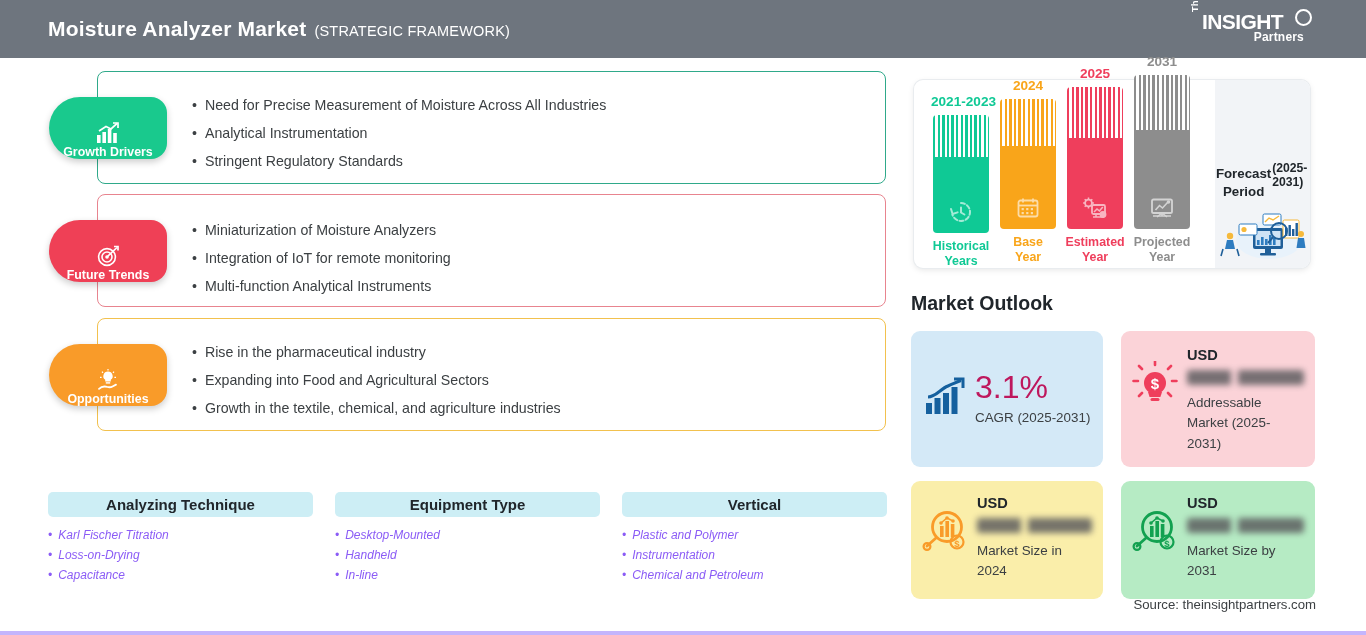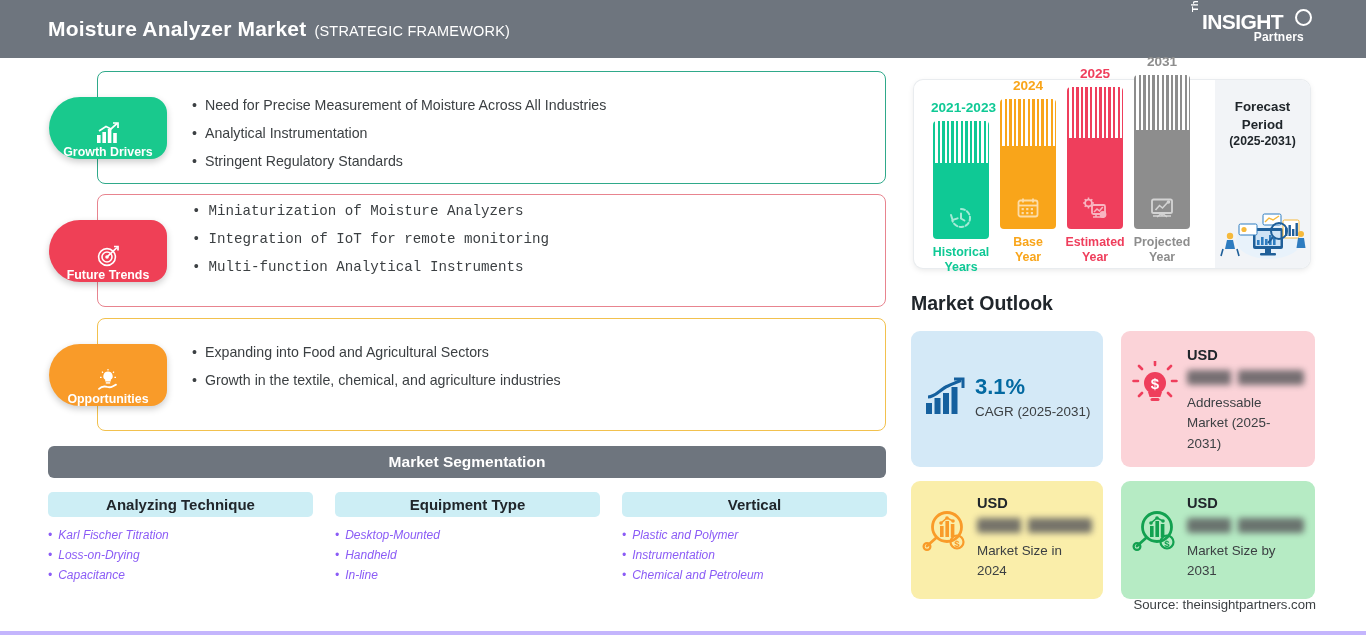--- a/index.html
+++ b/index.html
@@ -54,21 +54,21 @@
   .seg-head span { color:#20262b; font-size:15px; font-weight:bold; }
   .seg-li { font-size:12px; color:#8b5cf6; line-height:1; margin-bottom:8px;
             white-space:nowrap;font-style:italic; }
   .seg-li:before { content:"\2022"; margin-right:6px; }
 
   
   .tl-panel { position:absolute; left:914px; top:80px; width:396px; height:188px;
               background:#fff; border-radius:9px; box-shadow:0 0 0 1px #e9ecef,0 2px 6px rgba(0,0,0,.10); }
   .tl-fore { position:absolute; right:0; top:0; width:95px; height:188px;
              background:#f2f4f7; border-radius:0 9px 9px 0; display:flex;
-             flex-direction:column; align-items:center; }
+             align-items:center; }
   .tl-fore-t { margin-top:18px; font-size:13.3px; font-weight:bold; color:#20262b;
                text-align:center; line-height:1.32; }
   .tl-fore-s { font-size:12.2px; font-weight:bold; color:#20262b; margin-top:1px; }
   .tl-col { position:absolute; width:60px; }
   .tl-year { position:absolute; width:100%; text-align:center; font-size:13.6px;
              font-weight:bold; white-space:nowrap; }
   .tl-bar { position:absolute; width:56px; border-radius:4px; overflow:hidden; }
   .tl-stripe { width:100%; }
   .tl-solid { width:100%; position:relative; }
   .tl-name { position:absolute; width:76px; left:-8px; text-align:center; font-size:12.4px;
@@ -116,54 +116,52 @@
           <rect x="2" y="13" width="3.6" height="8" fill="#fff"></rect>
           <rect x="7.4" y="10" width="3.6" height="11" fill="#fff"></rect>
           <rect x="12.8" y="7" width="3.6" height="14" fill="#fff"></rect>
           <rect x="18.2" y="11" width="3.6" height="10" fill="#fff"></rect>
           <path d="M4 9 L11 4.5 L16 7 L22 1.5" stroke="#fff" stroke-width="1.7" fill="none"></path>
           <path d="M18 1 h5 v5" stroke="#fff" stroke-width="1.7" fill="none"></path>
         </svg>
         <span class="badge-label">Growth Drivers</span>
       </div>
       <div class="drv-box" style="left: 97px; top: 194px; width: 789px; height: 113px; border-color: rgb(232, 132, 143);"></div>
-      <div class="drv-list" style="left: 192px; top: 204px; font-family: Liberation Mono, monospace;">
+      <div class="drv-list" style="left: 192px; top: 223px;">
         <div class="drv-li">Miniaturization of Moisture Analyzers</div>
         <div class="drv-li">Integration of IoT for remote monitoring</div>
         <div class="drv-li">Multi-function Analytical Instruments</div>
       </div>
       <div class="badge" style="left: 49px; top: 219.5px; background: rgb(239, 64, 86);">
         <svg class="badge-ico" viewBox="0 0 26 22">
           <circle cx="12" cy="12" r="8.4" fill="none" stroke="#fff" stroke-width="1.6"></circle>
           <circle cx="12" cy="12" r="5" fill="none" stroke="#fff" stroke-width="1.6"></circle>
           <circle cx="12" cy="12" r="1.8" fill="#fff"></circle>
           <path d="M12 12 L22 2.5" stroke="#fff" stroke-width="1.7"></path>
           <path d="M19 1.5 l4 0 l0 4" stroke="#fff" stroke-width="1.7" fill="none"></path>
         </svg>
         <span class="badge-label">Future Trends</span>
       </div>
       <div class="drv-box" style="left: 97px; top: 318px; width: 789px; height: 113px; border-color: rgb(242, 193, 78);"></div>
       <div class="drv-list" style="left: 192px; top: 345px;">
+        <div class="drv-li">Rise in the pharmaceutical industry</div>
         <div class="drv-li">Expanding into Food and Agricultural Sectors</div>
         <div class="drv-li">Growth in the textile, chemical, and agriculture industries</div>
       </div>
       <div class="badge" style="left: 49px; top: 343.5px; background: rgb(249, 155, 41);">
         <svg class="badge-ico" viewBox="0 0 26 22">
           <path d="M13 2.5 a4.6 4.6 0 0 0 -2.8 8.3 v1.7 h5.6 v-1.7 A4.6 4.6 0 0 0 13 2.5z" fill="#fff"></path>
           <rect x="10.8" y="13.2" width="4.4" height="1.4" fill="#fff"></rect>
           <path d="M13 0 v1.6 M7 2.6 l1 1.2 M19 2.6 l-1 1.2 M5 8.4 h1.6 M21 8.4 h-1.6" stroke="#fff" stroke-width="1.2"></path>
           <path d="M4 19.8 c2.6 -2.6 6 -2.6 8.6 -1.8 c1.6 .5 3.6 .2 5.4 -.8 l3 -1.6" stroke="#fff" stroke-width="1.8" fill="none" stroke-linecap="round"></path>
         </svg>
         <span class="badge-label">Opportunities</span>
       </div>
     </div>
 
-  <div class="seg-bar">
-    <span>Market Segmentation</span>
-  </div>
   <div id="segments">
       <div class="seg-head" style="left: 48px; top: 492px; width: 265px; text-align: right;">
         <span>Analyzing Technique</span>
       </div>
       <div style="position: absolute; left: 48px; top: 529px;">
         <div class="seg-li">Karl Fischer Titration</div>
         <div class="seg-li">Loss-on-Drying</div>
         <div class="seg-li">Capacitance</div>
       </div>
       <div class="seg-head" style="left: 335px; top: 492px; width: 265px;">
@@ -179,21 +177,21 @@
       </div>
       <div style="position: absolute; left: 622px; top: 529px;">
         <div class="seg-li">Plastic and Polymer</div>
         <div class="seg-li">Instrumentation</div>
         <div class="seg-li">Chemical and Petroleum</div>
       </div>
     </div>
 
   <div class="tl-panel">
     <div id="tl-bars">
-        <div class="tl-col" style="left: 17px; top: 10px; height: 188px;">
+        <div class="tl-col" style="left: 17px; top: 4px; height: 188px;">
       <div class="tl-year" style="top:10px;color:#0fc995">2021-2023</div>
       <div class="tl-bar" style="top:31px;height:118px;left:2px">
         <div class="tl-stripe" style="height:42px;background:repeating-linear-gradient(90deg, #0fc995 0 2.4px, #ffffff 2.4px 4.6px)"></div>
         <div class="tl-solid" style="height:76px;background:#0fc995">
           <svg class="tl-bico" viewBox="0 0 26 23">
                 <path d="M13 3 a9 9 0 1 1 -8.6 11.6" stroke="#fff" stroke-width="2" fill="none" stroke-linecap="round" stroke-dasharray="4 2.4"></path>
                 <path d="M3 9 l1.6 5 l5 -1.6" stroke="#fff" stroke-width="2" fill="none" stroke-linecap="round"></path>
                 <path d="M13 7.5 v5 l3.4 2" stroke="#fff" stroke-width="2" fill="none" stroke-linecap="round"></path>
               </svg>
         </div>
@@ -297,21 +295,21 @@
         <div style="display:flex;align-items:center;height:100%;padding-left:13px;gap:9px">
           <div><svg width="42" height="40" viewBox="0 0 42 40">
               <rect x="2" y="26" width="6" height="11" fill="#15609e"></rect>
               <rect x="10.5" y="21" width="6" height="16" fill="#15609e"></rect>
               <rect x="19" y="16" width="6" height="21" fill="#15609e"></rect>
               <rect x="27.5" y="10" width="6" height="27" fill="#15609e"></rect>
               <path d="M4 20 C12 20 16 12 24 9 C29 7 33 5 37 3.5" stroke="#15609e" stroke-width="3" fill="none"></path>
               <path d="M30 2 h9 v9" stroke="#15609e" stroke-width="3" fill="none"></path>
             </svg></div>
           <div>
-            <div style="font-size:22px;font-weight:bold;color:#0369a1;line-height:1.1">3.1%</div>
+            <div style="font-size:32px;font-weight:normal;color:#be185d;line-height:1.1">3.1%</div>
             <div class="mcard-cap" style="margin-top:3px">CAGR (2025-2031)</div>
           </div>
         </div>
       </div>
       <div class="mcard" style="left: 1121px; top: 331px; width: 194px; height: 136px; background: rgb(251, 211, 216);">
         <div style="display:flex;height:100%;padding:16px 11px 0 11px;gap:9px">
           <div style="flex:0 0 auto;padding-top:14px"><svg width="46" height="44" viewBox="0 0 46 44">
               <path d="M23 4 v-4 M10 8 l-3-3 M36 8 l3-3 M6 20 h-4.5 M40 20 h4.5 M10 32 l-3 3 M36 32 l3 3" stroke="#ef3e5c" stroke-width="2.6" stroke-linecap="round"></path>
               <circle cx="23" cy="22" r="11" fill="#ef3e5c"></circle>
               <path d="M16 31 h14 l-1.6 5 h-10.8z" fill="#ef3e5c"></path>

